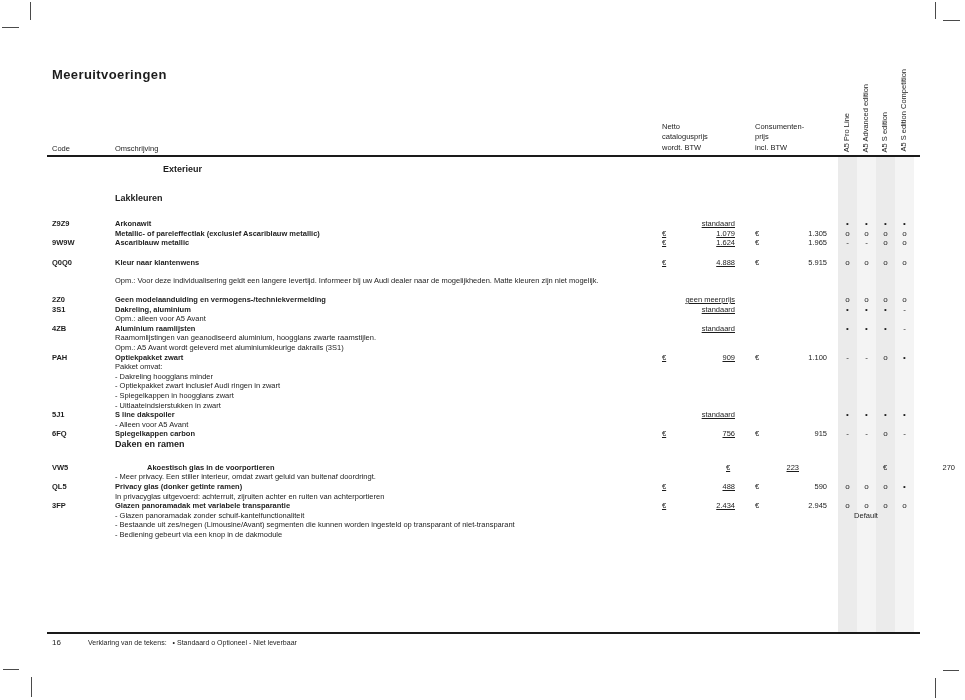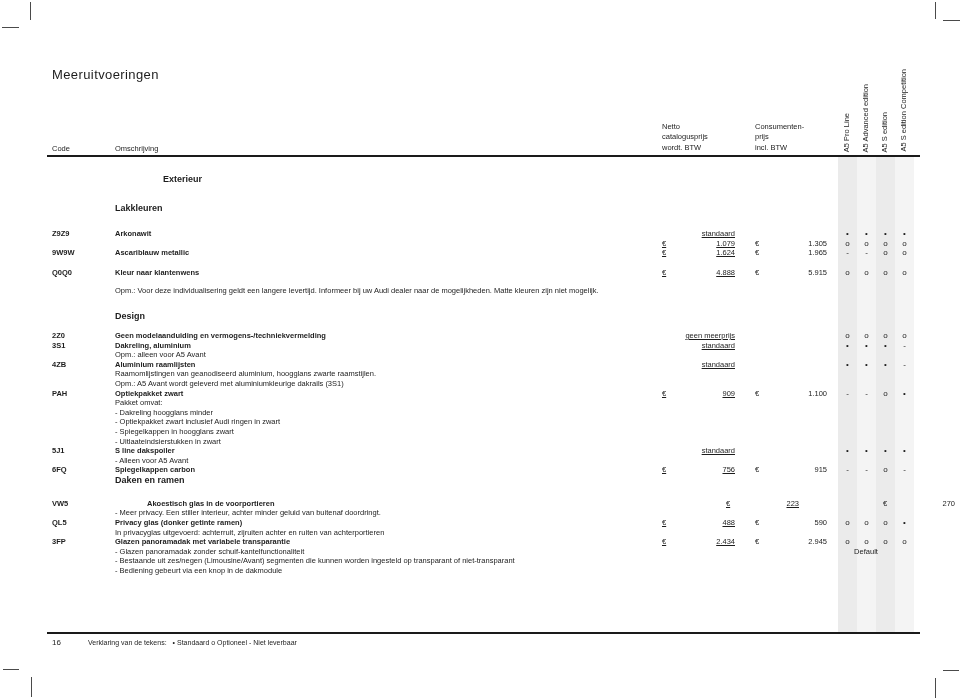--- a/index.html
+++ b/index.html
@@ -9,21 +9,21 @@
   }
   
   .crop { position:absolute; background:#4a4a4a; }
   
   .band { position:absolute; top:157px; height:475px; width:19px; }
   .band.dark { background:#ebebeb; }
   .band.light { background:#f4f4f4; }
   
   .rule { position:absolute; left:47px; width:873px; height:2px; background:#1a1a1a; }
   
-  .title { position:absolute; left:52px; top:67px; font-size:13px; font-weight:normal; letter-spacing:.4px; }
+  .title { position:absolute; left:52px; top:67px; font-size:13px; font-weight:bold; letter-spacing:.4px; }
   
   .colhead { position:absolute; font-size:7.5px; line-height:10.4px; }
   .ch-code { left:52px; top:144px; }
   .ch-desc { left:115px; top:144px; }
   .ch-netto { left:662px; top:122px; }
   .ch-cons { left:755px; top:122px; }
   .rotlabel {
     position:absolute; bottom:548px; writing-mode:vertical-rl; transform:rotate(180deg);
     font-size:7.5px; line-height:10px; white-space:nowrap;
   }
@@ -84,35 +84,36 @@
 
   <div class="rotlabel" style="left:842px;">A5 Pro Line</div>
   <div class="rotlabel" style="left:861px;">A5 Advanced edition</div>
   <div class="rotlabel" style="left:880px;">A5 S edition</div>
   <div class="rotlabel" style="left:899px;">A5 S edition Competition</div>
 
   <div class="rule" style="top:155px;"></div>
   <div class="rule" style="top:632px;"></div>
 
   <div class="content" id="content">
-      <div class="h1" style="margin-top: 17px; padding-left: 48px;">Exterieur</div>
+      <div class="h1" style="margin-top: 7px; padding-left: 48px;">Exterieur</div>
       <div class="h2" style="margin-top: 18px;">Lakkleuren</div>
       <div class="row" style="margin-top: 15px;">
         <span class="c-code">Z9Z9</span>
         <span class="c-desc b">Arkonawit</span>
         <span class="c-netto plabel">standaard</span>
         <div class="c-marks">
           <span class="mark">•</span>
           <span class="mark">•</span>
           <span class="mark">•</span>
           <span class="mark">•</span>
         </div>
       </div>
       <div class="row">
         <span class="c-code"></span>
+        <span class="c-desc b">Metallic- of pareleffectlak (exclusief Ascariblauw metallic)</span>
         <div class="price netto c-netto">
           <span>€</span>
           <span>1.079</span>
         </div>
         <div class="price cons c-cons">
           <span>€</span>
           <span>1.305</span>
         </div>
         <div class="c-marks">
           <span class="mark">o</span>
@@ -154,21 +155,20 @@
           <span class="mark">o</span>
           <span class="mark">o</span>
           <span class="mark">o</span>
           <span class="mark">o</span>
         </div>
       </div>
       <div class="row" style="margin-top: 9px;">
         <span class="c-code"></span>
         <span class="c-desc">Opm.: Voor deze individualisering geldt een langere levertijd. Informeer bij uw Audi dealer naar de mogelijkheden. Matte kleuren zijn niet mogelijk.</span>
       </div>
-      <div class="h2" style="margin-top: 15px;">Design</div>
       <div class="row" style="margin-top: 9px;">
         <span class="c-code">2Z0</span>
         <span class="c-desc b">Geen modelaanduiding en vermogens-/techniekvermelding</span>
         <span class="c-netto plabel">geen meerprijs</span>
         <div class="c-marks">
           <span class="mark">o</span>
           <span class="mark">o</span>
           <span class="mark">o</span>
           <span class="mark">o</span>
         </div>
@@ -292,21 +292,21 @@
         </div>
         <div class="c-marks">
           <span class="mark">o</span>
           <span class="mark">o</span>
           <span class="mark">o</span>
           <span class="mark">o</span>
         </div>
       </div>
       <div class="row">
         <span class="c-code"></span>
-        <span class="c-desc">- Meer privacy. Een stiller interieur, achter minder geluid van buitenaf doordringt.</span>
+        <span class="c-desc">- Meer privacy. Een stiller interieur, omdat zwart geluid van buitenaf doordringt.</span>
       </div>
       <div class="row">
         <span class="c-code">QL5</span>
         <span class="c-desc b">Privacy glas (donker getinte ramen)</span>
         <div class="price netto c-netto">
           <span>€</span>
           <span>488</span>
         </div>
         <div class="price cons c-cons">
           <span>€</span>

